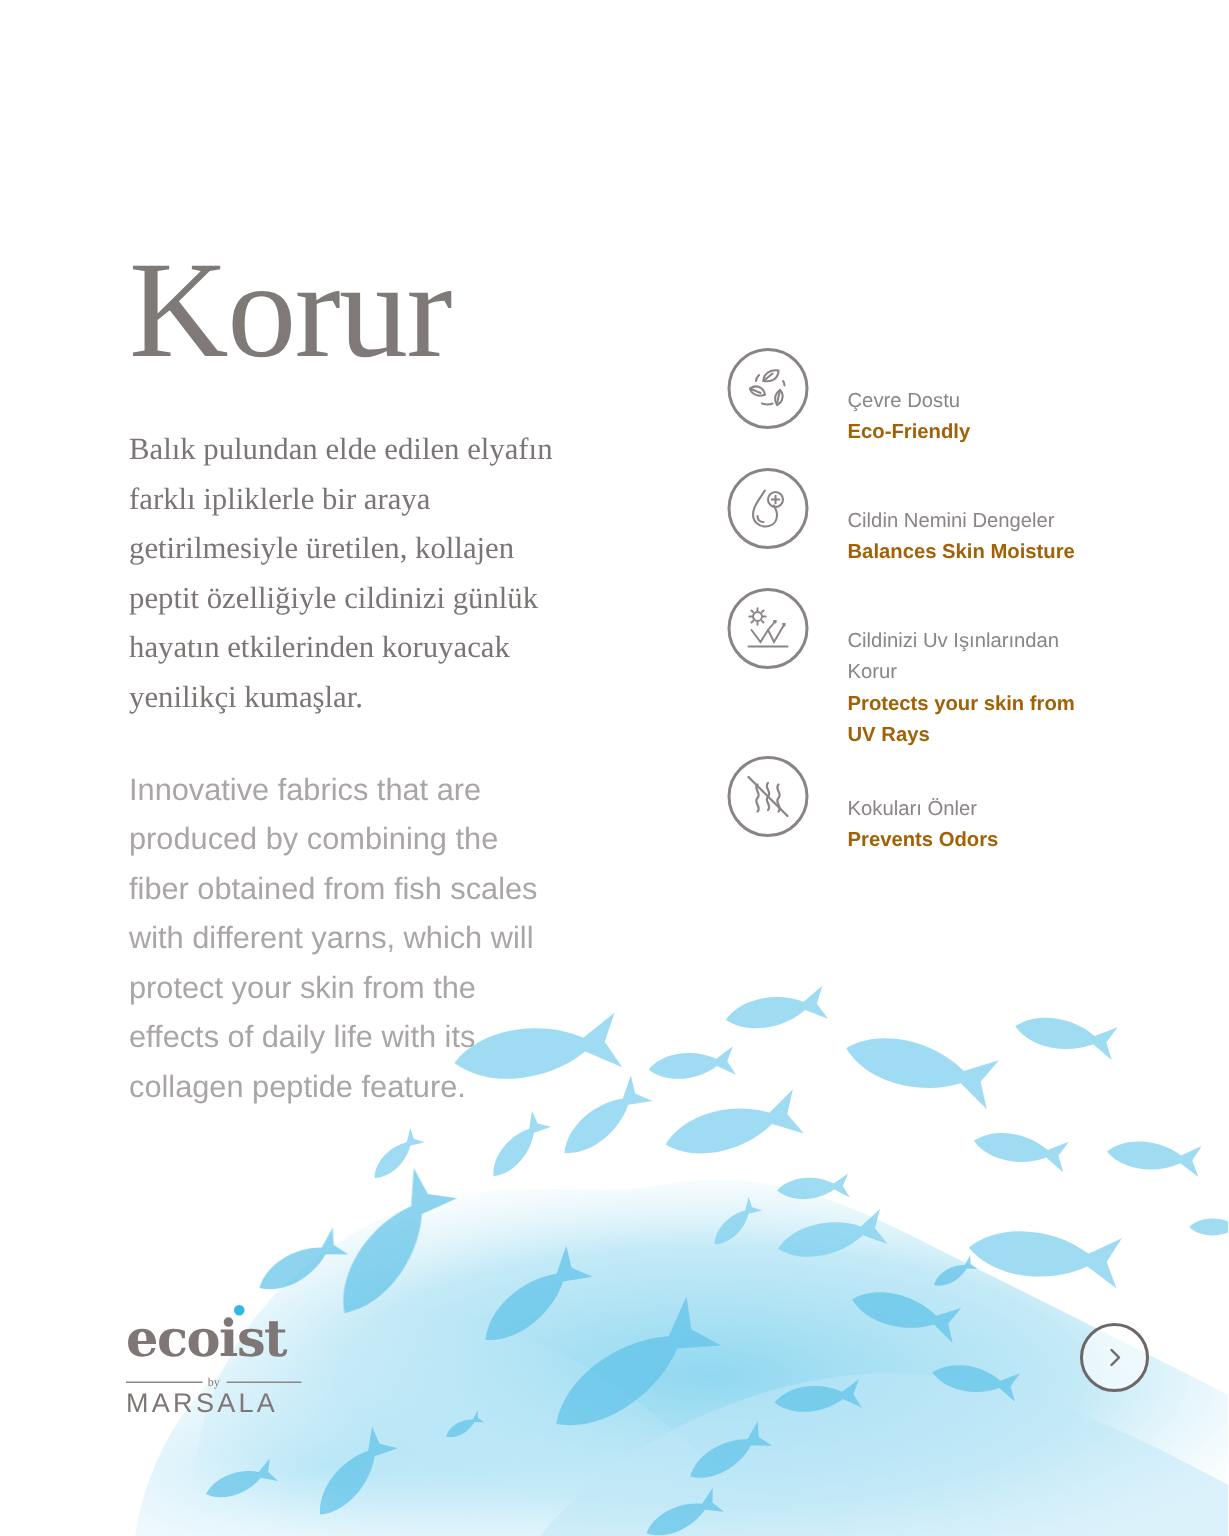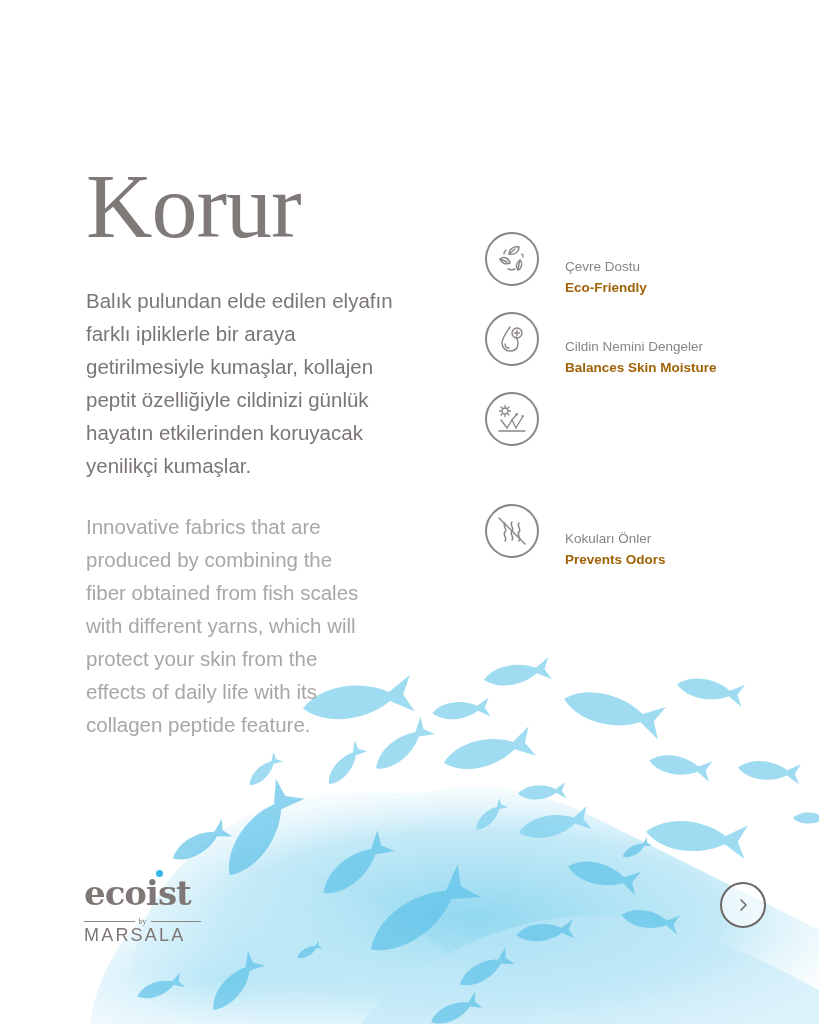--- a/index.html
+++ b/index.html
@@ -14,21 +14,21 @@
     .title {
       position: absolute; left: 86px; top: 160px;
       font-family: "DejaVu Serif", "Liberation Serif", serif;
       font-weight: 300; font-size: 82px; letter-spacing: -1px;
       color: #7f7a78; line-height: 1; z-index: 2;
     }
     .title span { font-family: "Liberation Serif", serif; font-size: 92px; }
 
     .desc-tr {
       position: absolute; left: 86px; top: 284px; width: 340px;
-      font-family: Liberation Sans, sans-serif; font-size: 20.5px;
+      font-family: Liberation Serif, serif; font-size: 20.5px;
       line-height: 33px; color: #7b7675; z-index: 2;
     }
     .desc-en {
       position: absolute; left: 86px; top: 510px; width: 320px;
       font-family: Liberation Sans, sans-serif; font-size: 20.5px;
       line-height: 33px; color: #a9a6a5; z-index: 2;
     }
     .line { display: block; white-space: nowrap; }
 
     .features { position: absolute; left: 485px; top: 232px; width: 300px; z-index: 2; }
@@ -124,21 +124,21 @@
       <use href="#fish" x="295" y="945" width="28" height="12" transform="rotate(-30 309 951)"></use>
       <use href="#fish" x="620" y="842" width="32" height="14" transform="rotate(-30 636 849)"></use>
     </g>
   </svg>
 
   <h1 class="title"><span>Korur</span></h1>
 
   <p class="desc-tr">
     <span class="line">Balık pulundan elde edilen elyafın</span>
     <span class="line">farklı ipliklerle bir araya</span>
-    <span class="line">getirilmesiyle kumaşlar, kollajen</span>
+    <span class="line">getirilmesiyle üretilen, kollajen</span>
     <span class="line">peptit özelliğiyle cildinizi günlük</span>
     <span class="line">hayatın etkilerinden koruyacak</span>
     <span class="line">yenilikçi kumaşlar.</span>
   </p>
 
   <p class="desc-en">
     <span class="line">Innovative fabrics that are</span>
     <span class="line">produced by combining the</span>
     <span class="line">fiber obtained from fish scales</span>
     <span class="line">with different yarns, which will</span>
@@ -189,20 +189,26 @@
         <svg viewBox="0 0 34 34" fill="none" stroke="#8a8584" stroke-width="1.3" stroke-linecap="round">
           <circle cx="10" cy="9" r="3"></circle>
           <path d="M10 3.5 V 5 M10 13 V14.5 M4.5 9 H6 M14 9 H15.5 M6 5 L7 6 M13 12 L14 13 M6 13 L7 12 M13 6 L14 5"></path>
           <path d="M6 18 L 12 26 L 17 18 L 21 26 L 28 14"></path>
           <path d="M17 18 L 22 12"></path>
           <path d="M21 12 L 22 12 L 22 13"></path>
           <path d="M27 14 L 28 14 L 28 15"></path>
           <path d="M4 29 H 30"></path>
         </svg>
       </div>
+      <div class="feature-text">
+        <span class="feature-tr">Cildinizi Uv Işınlarından</span>
+        <span class="feature-tr">Korur</span>
+        <span class="feature-en">Protects your skin from</span>
+        <span class="feature-en">UV Rays</span>
+      </div>
     </div>
 
     <div class="feature" style="top:272px">
       <div class="feature-icon">
         <svg viewBox="0 0 34 34" fill="none" stroke="#8a8584" stroke-width="1.5" stroke-linecap="round">
           <path d="M4 4 L 30 30"></path>
           <path d="M10 9 C 7 12, 13 15, 10 18 C 7 21, 13 24, 10 27"></path>
           <path d="M17 8 C 14 11, 20 14, 17 17 C 14 20, 20 23, 17 26"></path>
           <path d="M24 9 C 21 12, 27 15, 24 18 C 21 21, 27 24, 24 27"></path>
         </svg>

